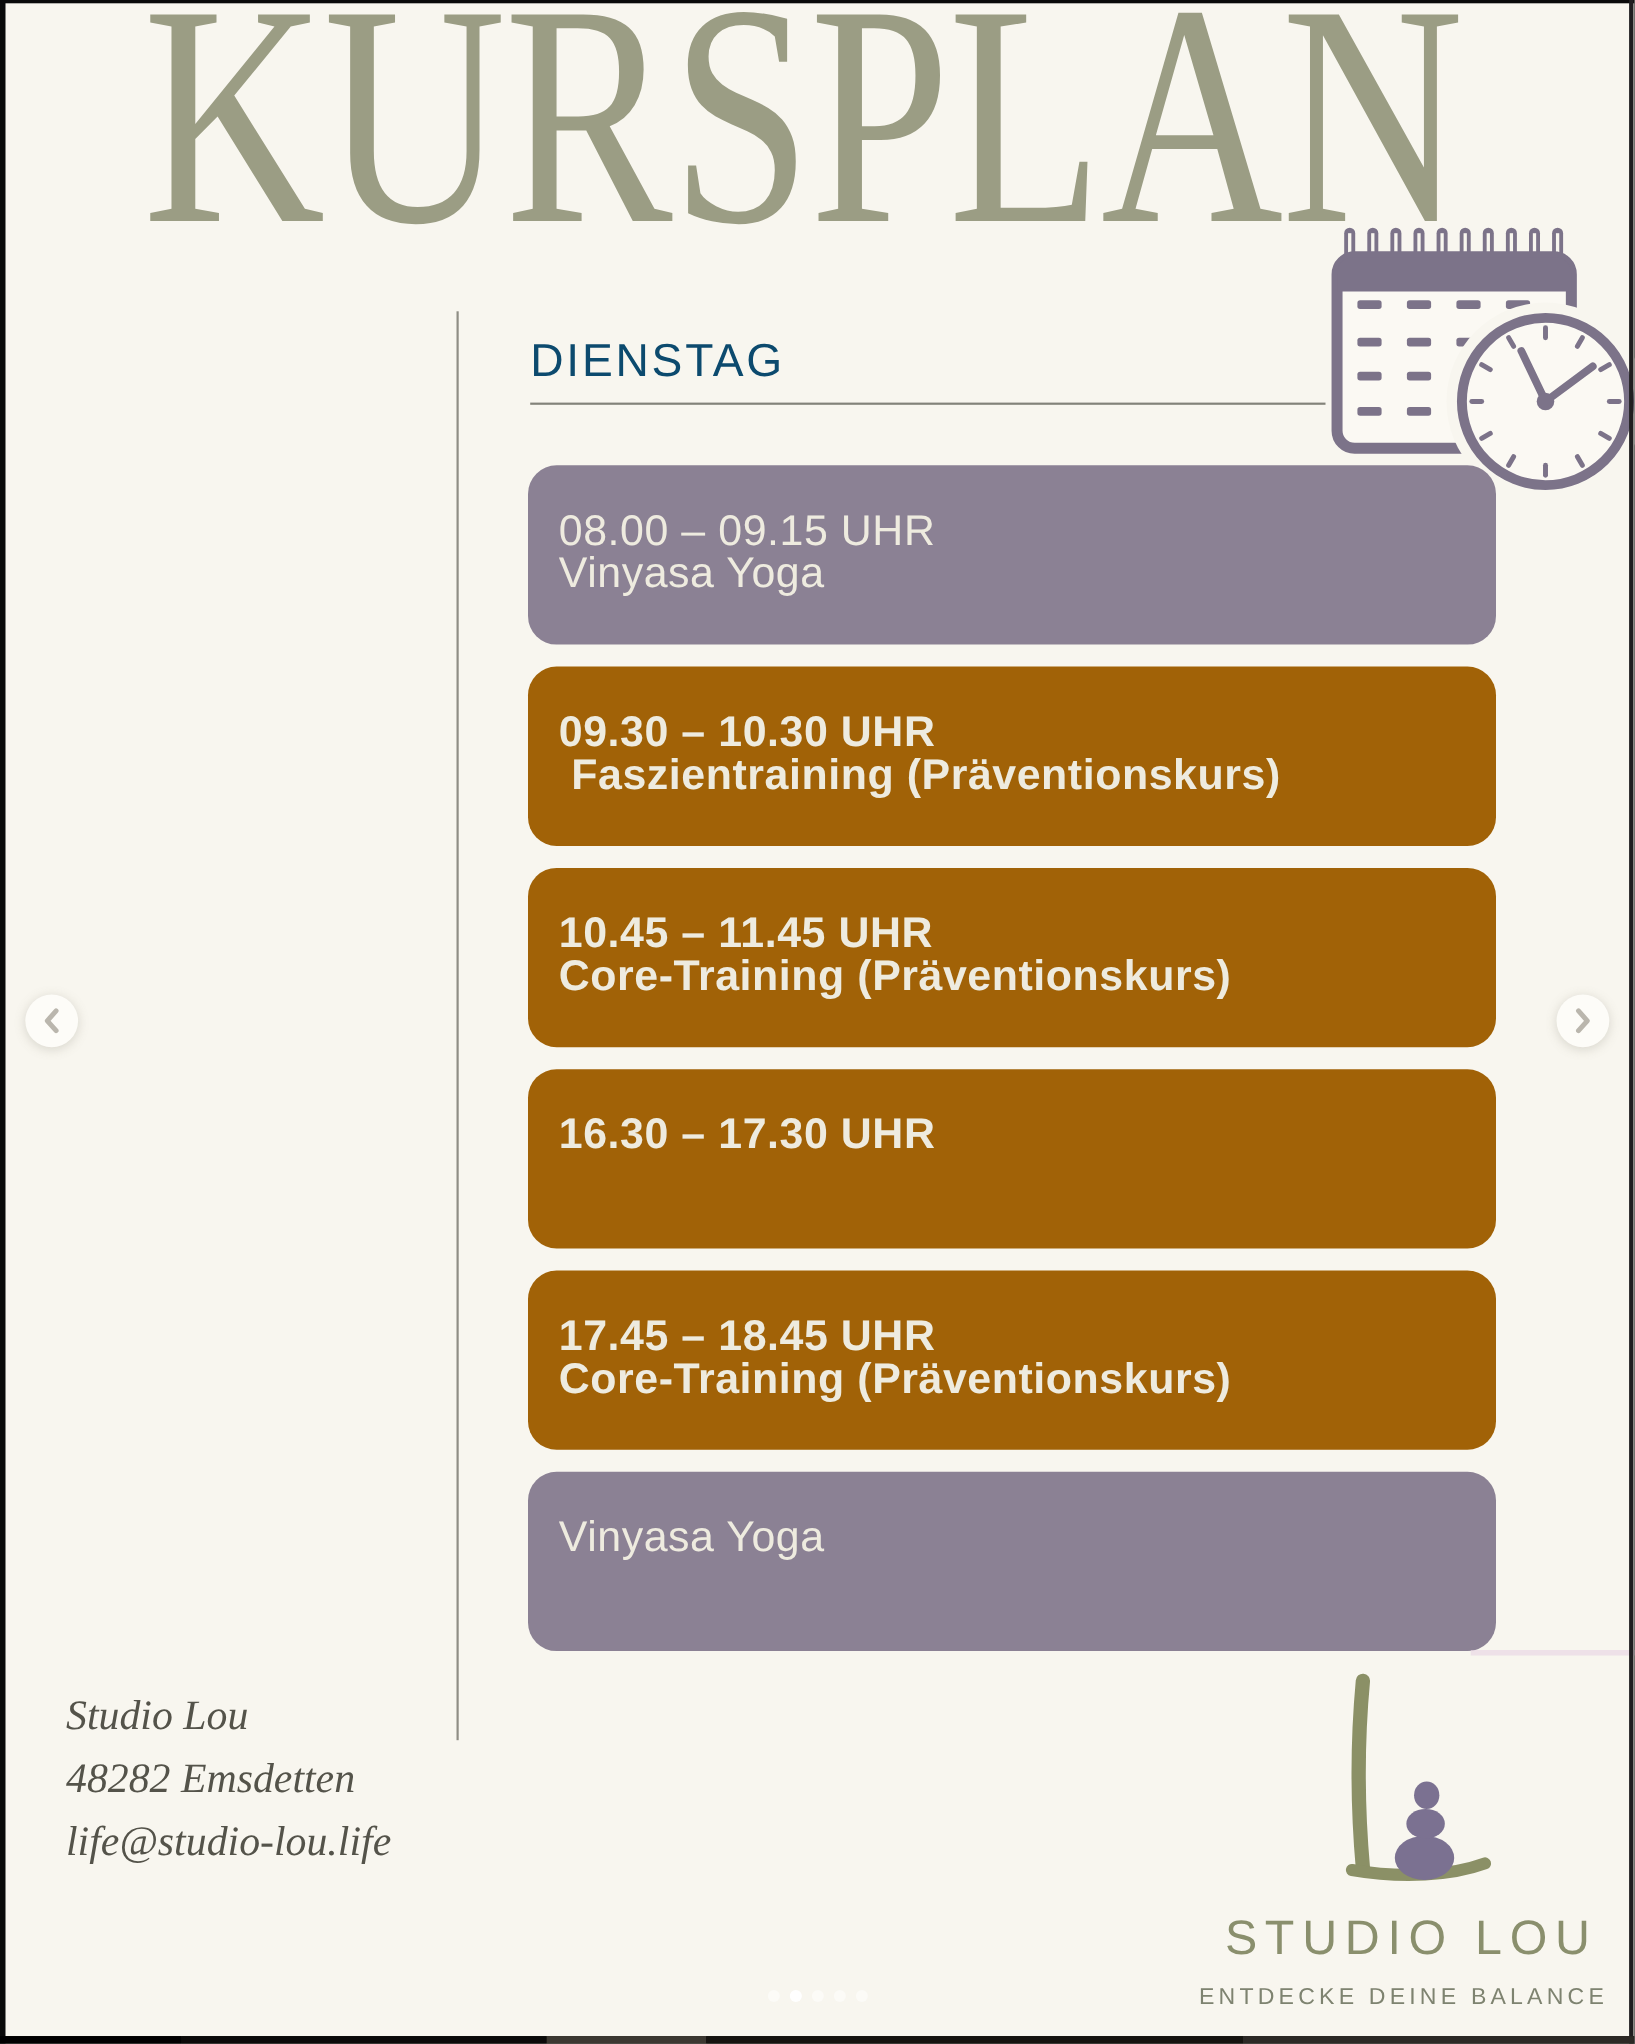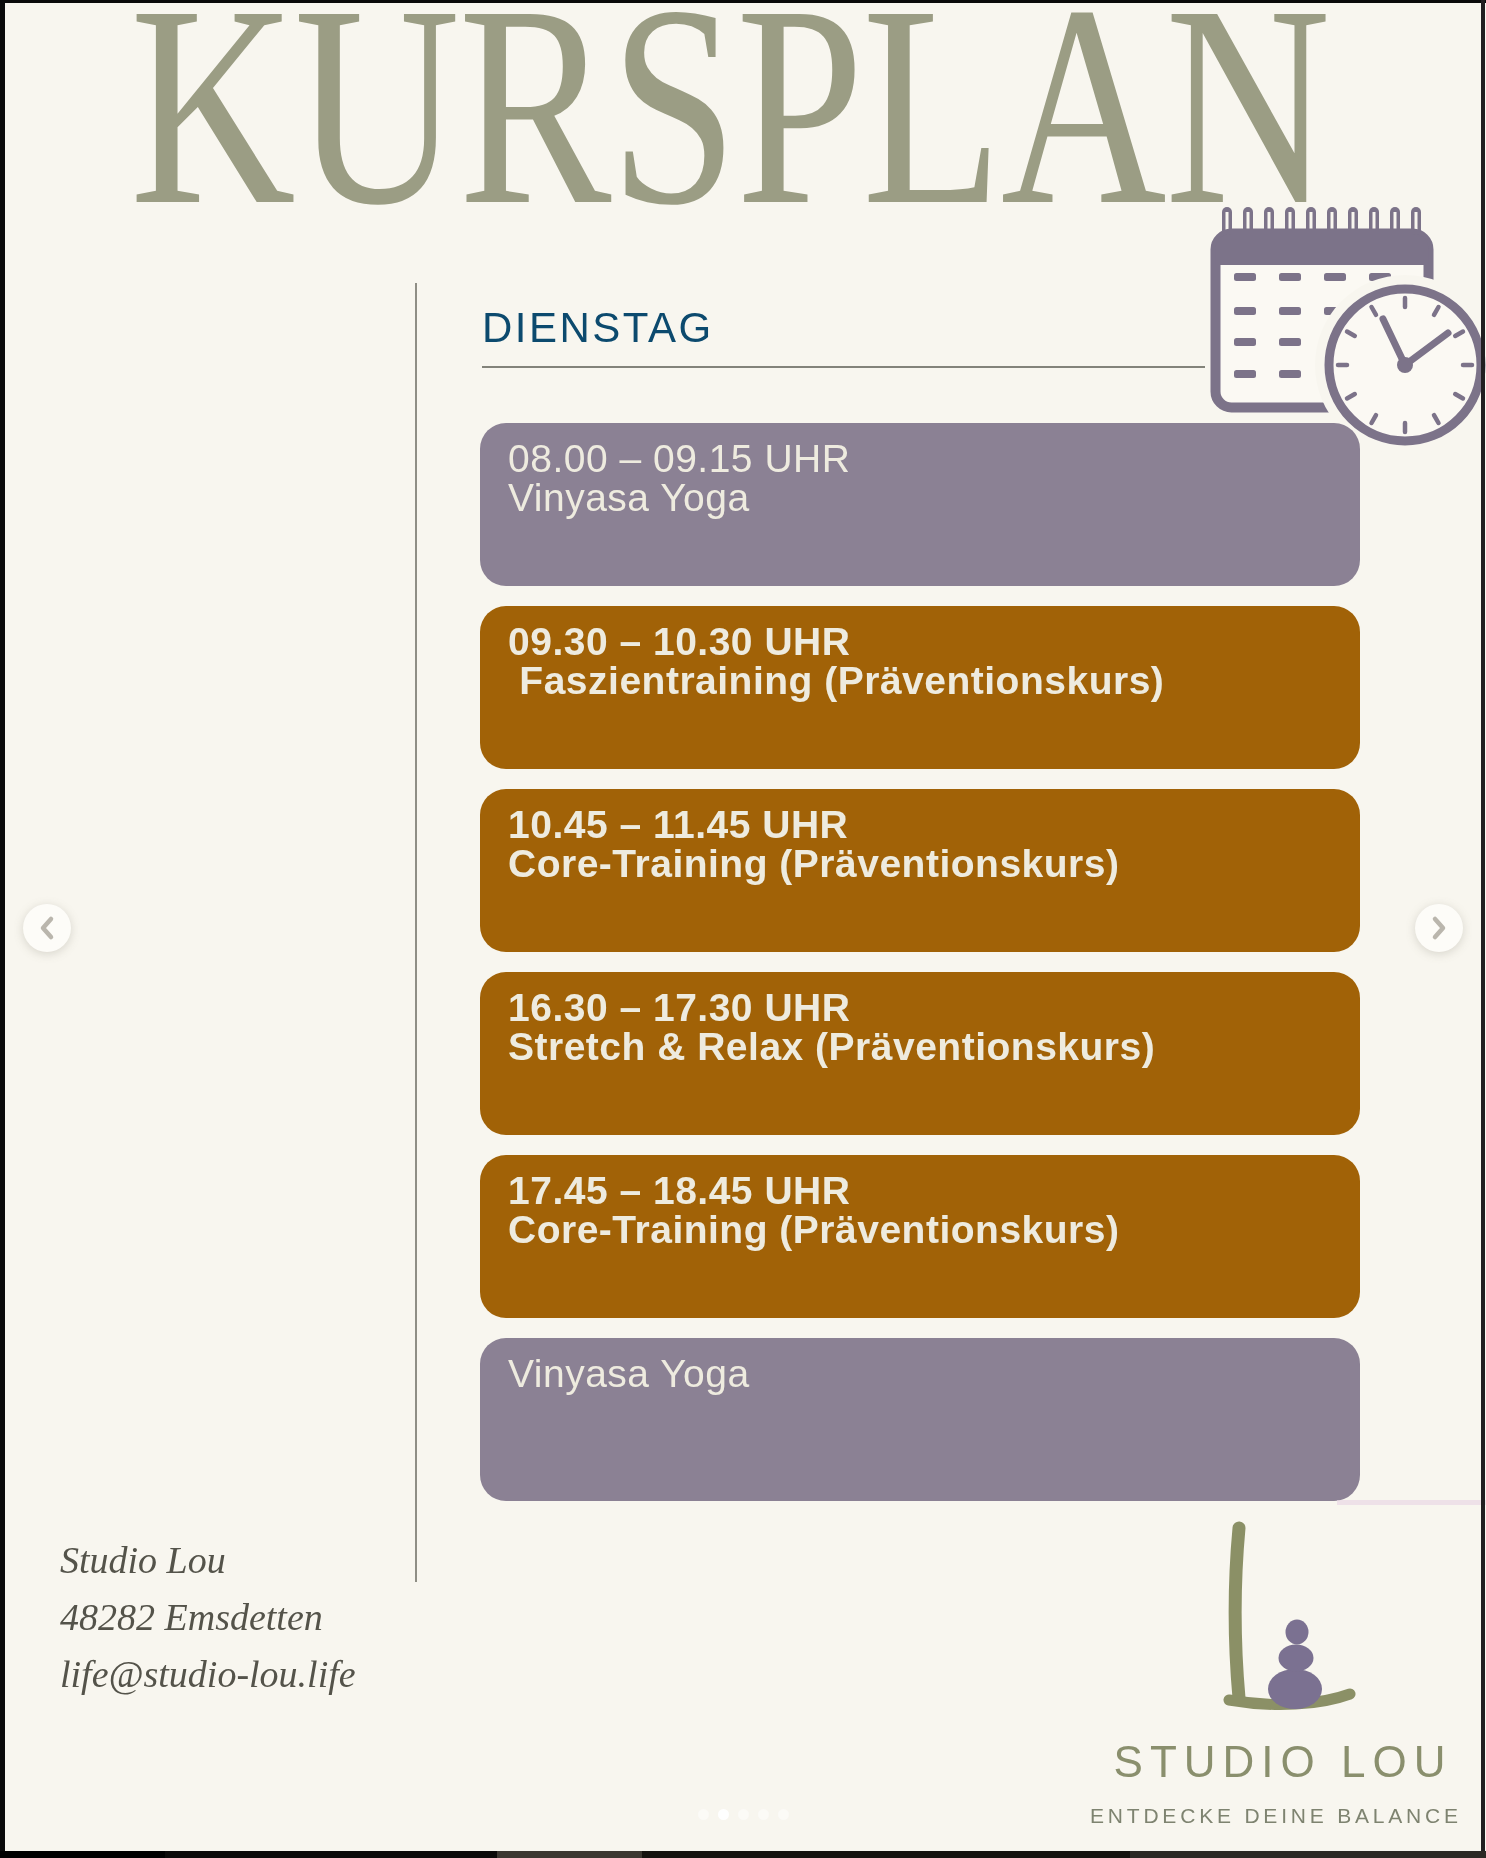--- a/index.html
+++ b/index.html
@@ -24,21 +24,21 @@
   .day-label{
     position:absolute;left:482px;top:307px;line-height:1;
     font-size:42px;letter-spacing:2.5px;color:#0c4a6e;
   }
   .day-underline{position:absolute;left:482px;top:366px;width:723px;height:2px;background:#83837a;}
   .v-divider{position:absolute;left:415px;top:283px;width:2px;height:1299px;background:#8f8e85;}
   
   .cards{position:absolute;left:480px;top:423px;width:880px;}
   .card{
     width:880px;height:163px;border-radius:26px;margin-bottom:20px;
-    box-sizing:border-box;padding:16px 20px 0 28px;color:#eeebdf;
+    box-sizing:border-box;padding:40px 20px 0 28px;color:#eeebdf;
   }
   .card.purple{background:#8b8194;}
   .card.olive{background:#a16207;font-weight:bold;}
   .card-time{font-size:39px;line-height:1;letter-spacing:0.5px;}
   .card-name{font-size:39px;line-height:1;letter-spacing:0.5px;white-space:pre-wrap;}
   
   .contact{
     position:absolute;left:60px;top:1532px;
     font-family:"Liberation Serif",serif;font-style:italic;
     font-size:38px;line-height:57px;color:#54534a;
@@ -154,21 +154,20 @@
       <div class="card-name"> Faszientraining (Präventionskurs)</div>
     </div>
 
     <div class="card olive">
       <div class="card-time">10.45 – 11.45 UHR</div>
       <div class="card-name">Core-Training (Präventionskurs)</div>
     </div>
 
     <div class="card olive">
       <div class="card-time">16.30 – 17.30 UHR</div>
-      <div class="card-name">Stretch &amp; Relax (Präventionskurs)</div>
     </div>
 
     <div class="card olive">
       <div class="card-time">17.45 – 18.45 UHR</div>
       <div class="card-name">Core-Training (Präventionskurs)</div>
     </div>
 
     <div class="card purple">
       <div class="card-name">Vinyasa Yoga</div>
     </div>

